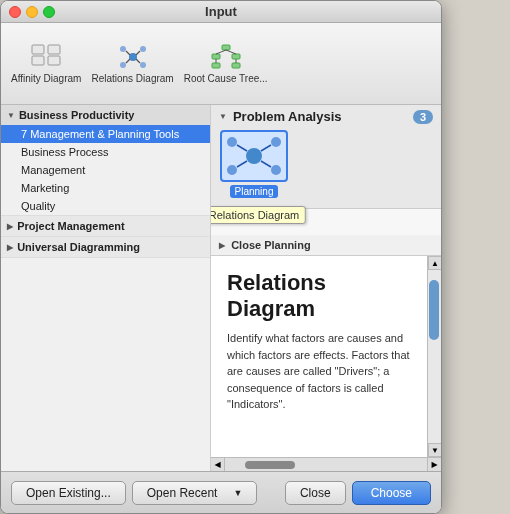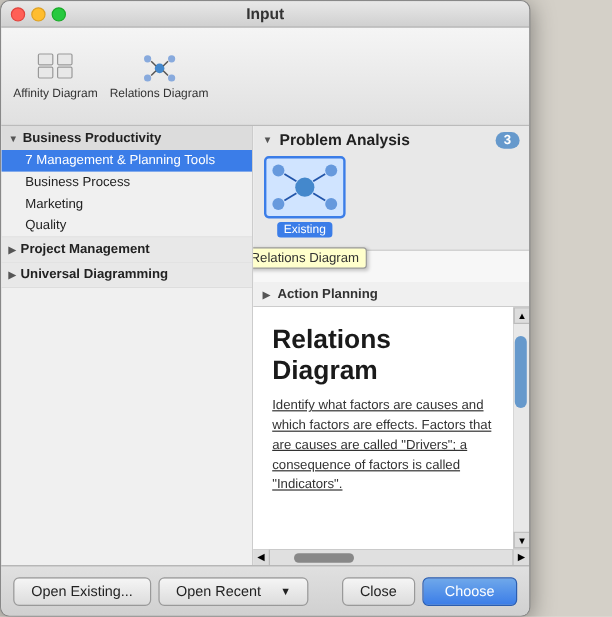--- a/index.html
+++ b/index.html
@@ -258,21 +258,20 @@
       font-size: 22px;
       font-weight: bold;
       color: #1a1a1a;
       margin-bottom: 8px;
     }
     .preview-description {
       font-size: 11px;
       color: #333;
       line-height: 1.5;
       margin-bottom: 14px;
-      text-decoration: underline;
     }
 
     
     .mini-diagram {
       width: 100%;
       min-height: 120px;
       position: relative;
     }
 
     
@@ -387,36 +386,55 @@
           <circle cx="6" cy="22" r="3" fill="#88aadd"></circle>
           <circle cx="26" cy="22" r="3" fill="#88aadd"></circle>
           <line x1="9" y1="8" x2="13" y2="12" stroke="#555" stroke-width="1.2"></line>
           <line x1="23" y1="8" x2="19" y2="12" stroke="#555" stroke-width="1.2"></line>
           <line x1="9" y1="20" x2="13" y2="16" stroke="#555" stroke-width="1.2"></line>
           <line x1="23" y1="20" x2="19" y2="16" stroke="#555" stroke-width="1.2"></line>
         </svg>
       </div>
       <div class="toolbar-label">Relations Diagram</div>
     </div>
+    <div class="toolbar-item">
+      <div class="toolbar-icon">
+        <svg width="32" height="28" viewBox="0 0 32 28">
+          <rect x="12" y="2" width="8" height="5" rx="1" fill="#88cc88" stroke="#44aa44" stroke-width="1"></rect>
+          <rect x="2" y="11" width="8" height="5" rx="1" fill="#88cc88" stroke="#44aa44" stroke-width="1"></rect>
+          <rect x="22" y="11" width="8" height="5" rx="1" fill="#88cc88" stroke="#44aa44" stroke-width="1"></rect>
+          <rect x="2" y="20" width="8" height="5" rx="1" fill="#88cc88" stroke="#44aa44" stroke-width="1"></rect>
+          <rect x="22" y="20" width="8" height="5" rx="1" fill="#88cc88" stroke="#44aa44" stroke-width="1"></rect>
+          <line x1="16" y1="7" x2="6" y2="11" stroke="#555" stroke-width="1"></line>
+          <line x1="16" y1="7" x2="26" y2="11" stroke="#555" stroke-width="1"></line>
+          <line x1="6" y1="16" x2="6" y2="20" stroke="#555" stroke-width="1"></line>
+          <line x1="26" y1="16" x2="26" y2="20" stroke="#555" stroke-width="1"></line>
+        </svg>
+      </div>
+      <div class="toolbar-label">Root Cause Tree...</div>
+    </div>
   </div>
 
   <div class="main-content">
 
     <div class="sidebar">
 
       <div class="sidebar-group">
         <div class="sidebar-group-header expanded">
           <span class="triangle">▼</span>
           <span>Business Productivity</span>
         </div>
         <div class="sidebar-item selected">
           <span>7 Management &amp; Planning Tools</span>
         </div>
         <div class="sidebar-item">
           <span>Business Process</span>
+        </div>
+        <div class="sidebar-item">
+          <span>Management</span>
         </div>
         <div class="sidebar-item">
           <span>Marketing</span>
         </div>
         <div class="sidebar-item">
           <span>Quality</span>
         </div>
       </div>
 
       <div class="sidebar-group">
@@ -456,34 +474,34 @@
                   <circle cx="10" cy="10" r="5" fill="#6699dd"></circle>
                   <circle cx="54" cy="10" r="5" fill="#6699dd"></circle>
                   <circle cx="10" cy="38" r="5" fill="#6699dd"></circle>
                   <circle cx="54" cy="38" r="5" fill="#6699dd"></circle>
                   <line x1="15" y1="13" x2="25" y2="19" stroke="#2255aa" stroke-width="1.5"></line>
                   <line x1="49" y1="13" x2="39" y2="19" stroke="#2255aa" stroke-width="1.5"></line>
                   <line x1="15" y1="35" x2="25" y2="29" stroke="#2255aa" stroke-width="1.5"></line>
                   <line x1="49" y1="35" x2="39" y2="29" stroke="#2255aa" stroke-width="1.5"></line>
                 </svg>
               </div>
-              <div class="diagram-thumb-label selected-label">Existing</div>
+              <div class="diagram-thumb-label selected-label">Planning</div>
 
               <div class="tooltip-box" style="bottom:-26px; left:50%; transform:translateX(-50%);">
                 <span>Relations Diagram</span>
               </div>
             </div>
 
           </div>
         </div>
 
         <div class="sub-category" style="margin-top:26px;">
           <div class="sub-category-header">
             <span class="triangle">▶</span>
-            <span>Action Planning</span>
+            <span>Close Planning</span>
           </div>
         </div>
 
         <div style="display:flex; flex:1; overflow:hidden;">
           <div class="preview-panel">
             <div class="preview-title">Relations Diagram</div>
             <div class="preview-description">Identify what factors are causes and which factors are effects. Factors that are causes are called "Drivers"; a consequence of factors is called "Indicators".</div>
 
             <div class="mini-diagram">
               <svg width="100%" height="130" viewBox="0 0 380 130">

